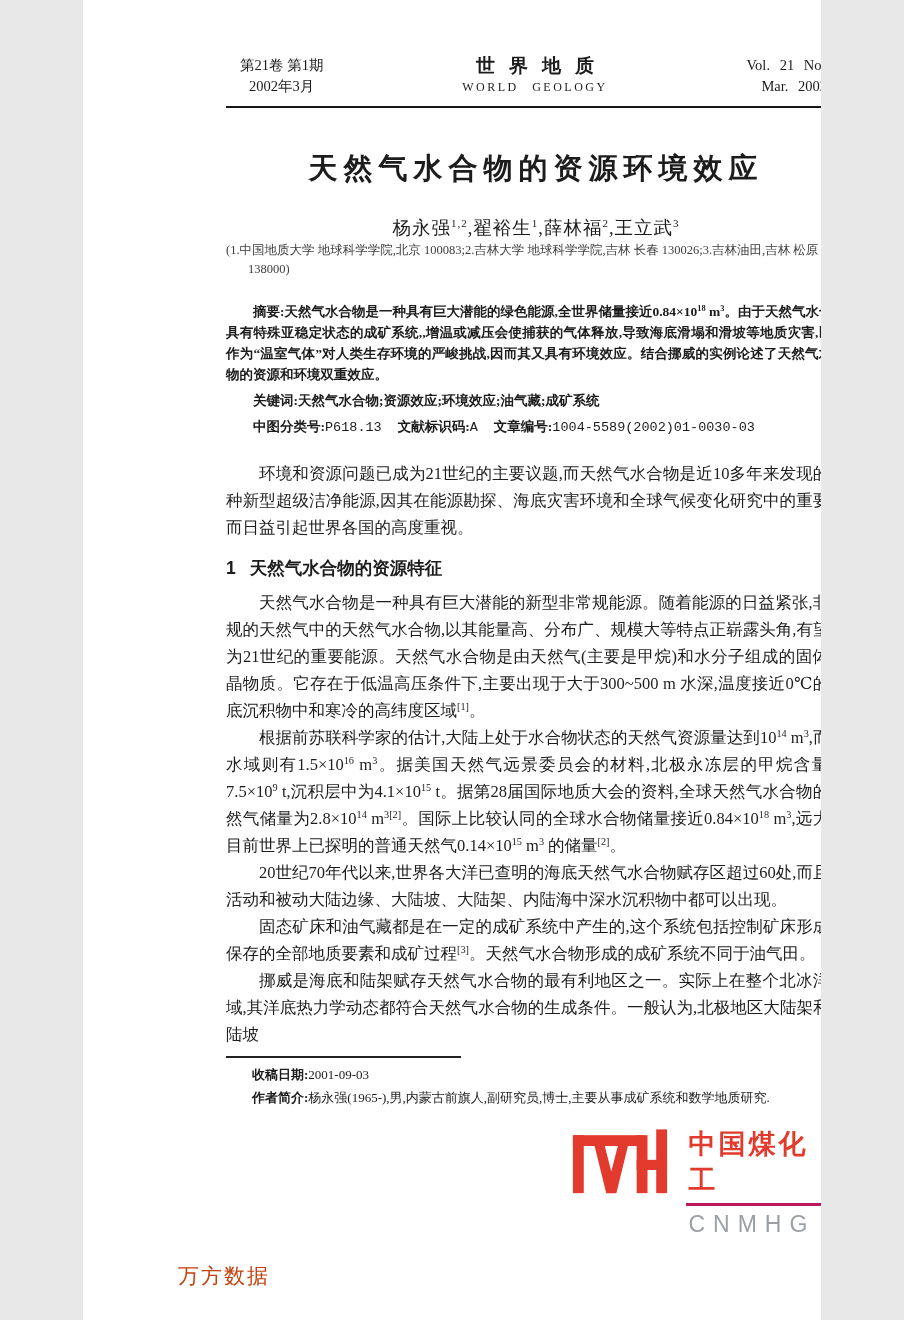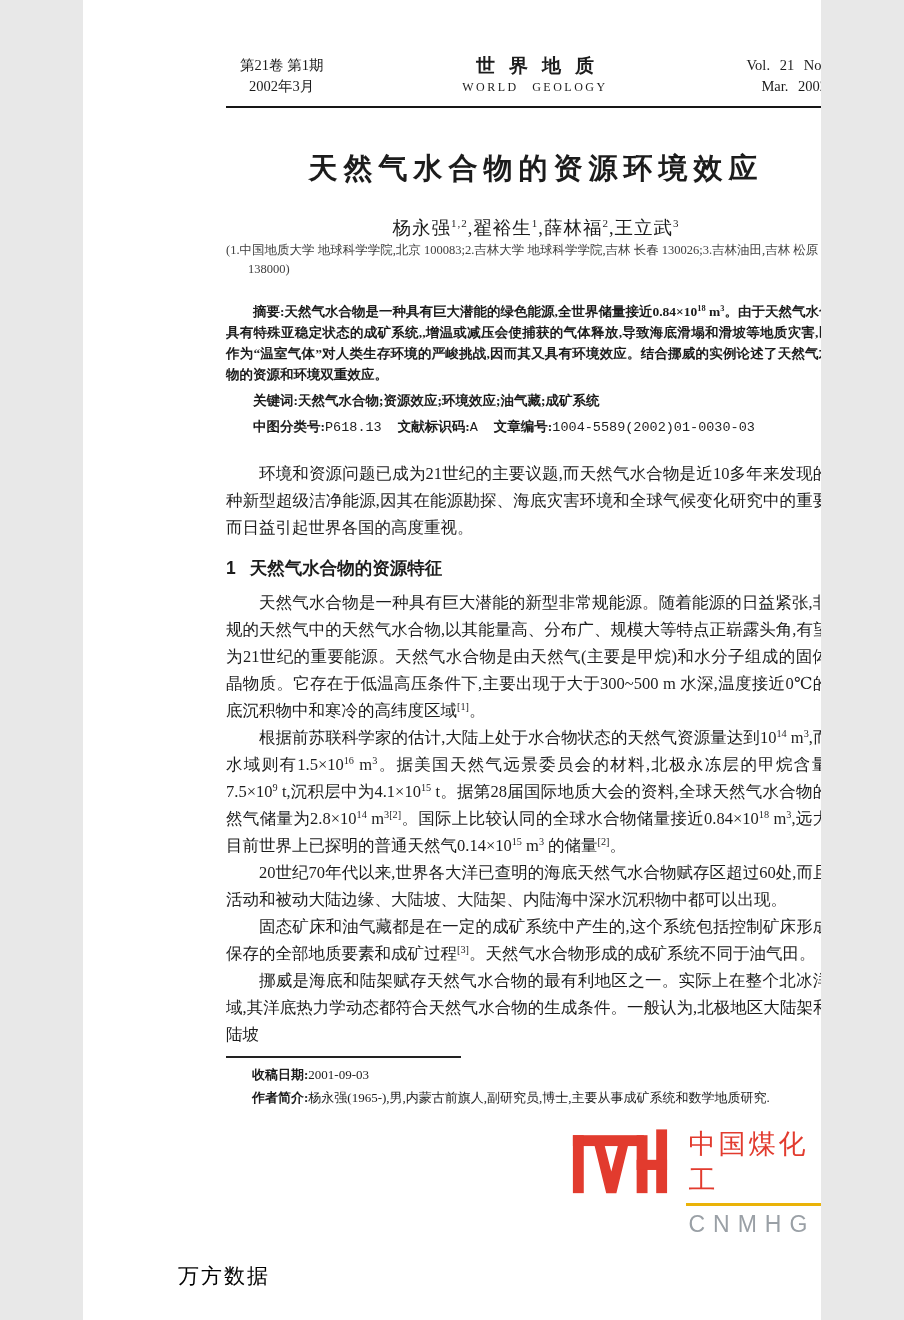--- a/index.html
+++ b/index.html
@@ -44,28 +44,28 @@
   
   .fnrule { margin-top:8px; width:235px; border-top:2px solid #222; height:0; }
   .footnote { margin-top:5px; font-size:13px; line-height:23px; }
   .footnote div { text-indent:2em; }
   .footnote .lbl { font-weight:700; }
 
   
   .brand { position:absolute; left:487px; top:1120px; display:flex; align-items:flex-start; gap:15px; }
   .brand-mark { width:112px; height:84px; }
   .brand-text { display:flex; flex-direction:column; }
-  .brand-cn { font-family:"Liberation Sans","DejaVu Sans",sans-serif; font-size:27px; font-weight:400;
-              color:#e23b2e; letter-spacing:3px; padding:6px 2px 5px 2px; border-bottom:3px solid #eab308; }
+  .brand-cn { font-family:"Liberation Sans","DejaVu Sans",sans-serif; font-size:27px; font-weight:700;
+              color:#e23b2e; letter-spacing:3px; padding:6px 2px 5px 2px; border-bottom:3px solid #be185d; }
   .brand-en { font-family:"Liberation Sans","DejaVu Sans",sans-serif; font-size:23px; font-weight:400;
               color:#9aa0a6; letter-spacing:8px; margin-top:5px; padding-left:2px; }
 
   
   .wanfang { position:absolute; left:95px; top:1262px; font-family:"Liberation Sans","DejaVu Sans",sans-serif;
-             font-size:21px; color:#000000; letter-spacing:2px; }
+             font-size:21px; color:#c2410c; letter-spacing:2px; }
 </style>
 </head>
 <body>
 
 <div class="page">
   <div class="content">
 
     <div class="jheader">
       <div class="jh-left">
         <div>第21卷 第1期</div>

